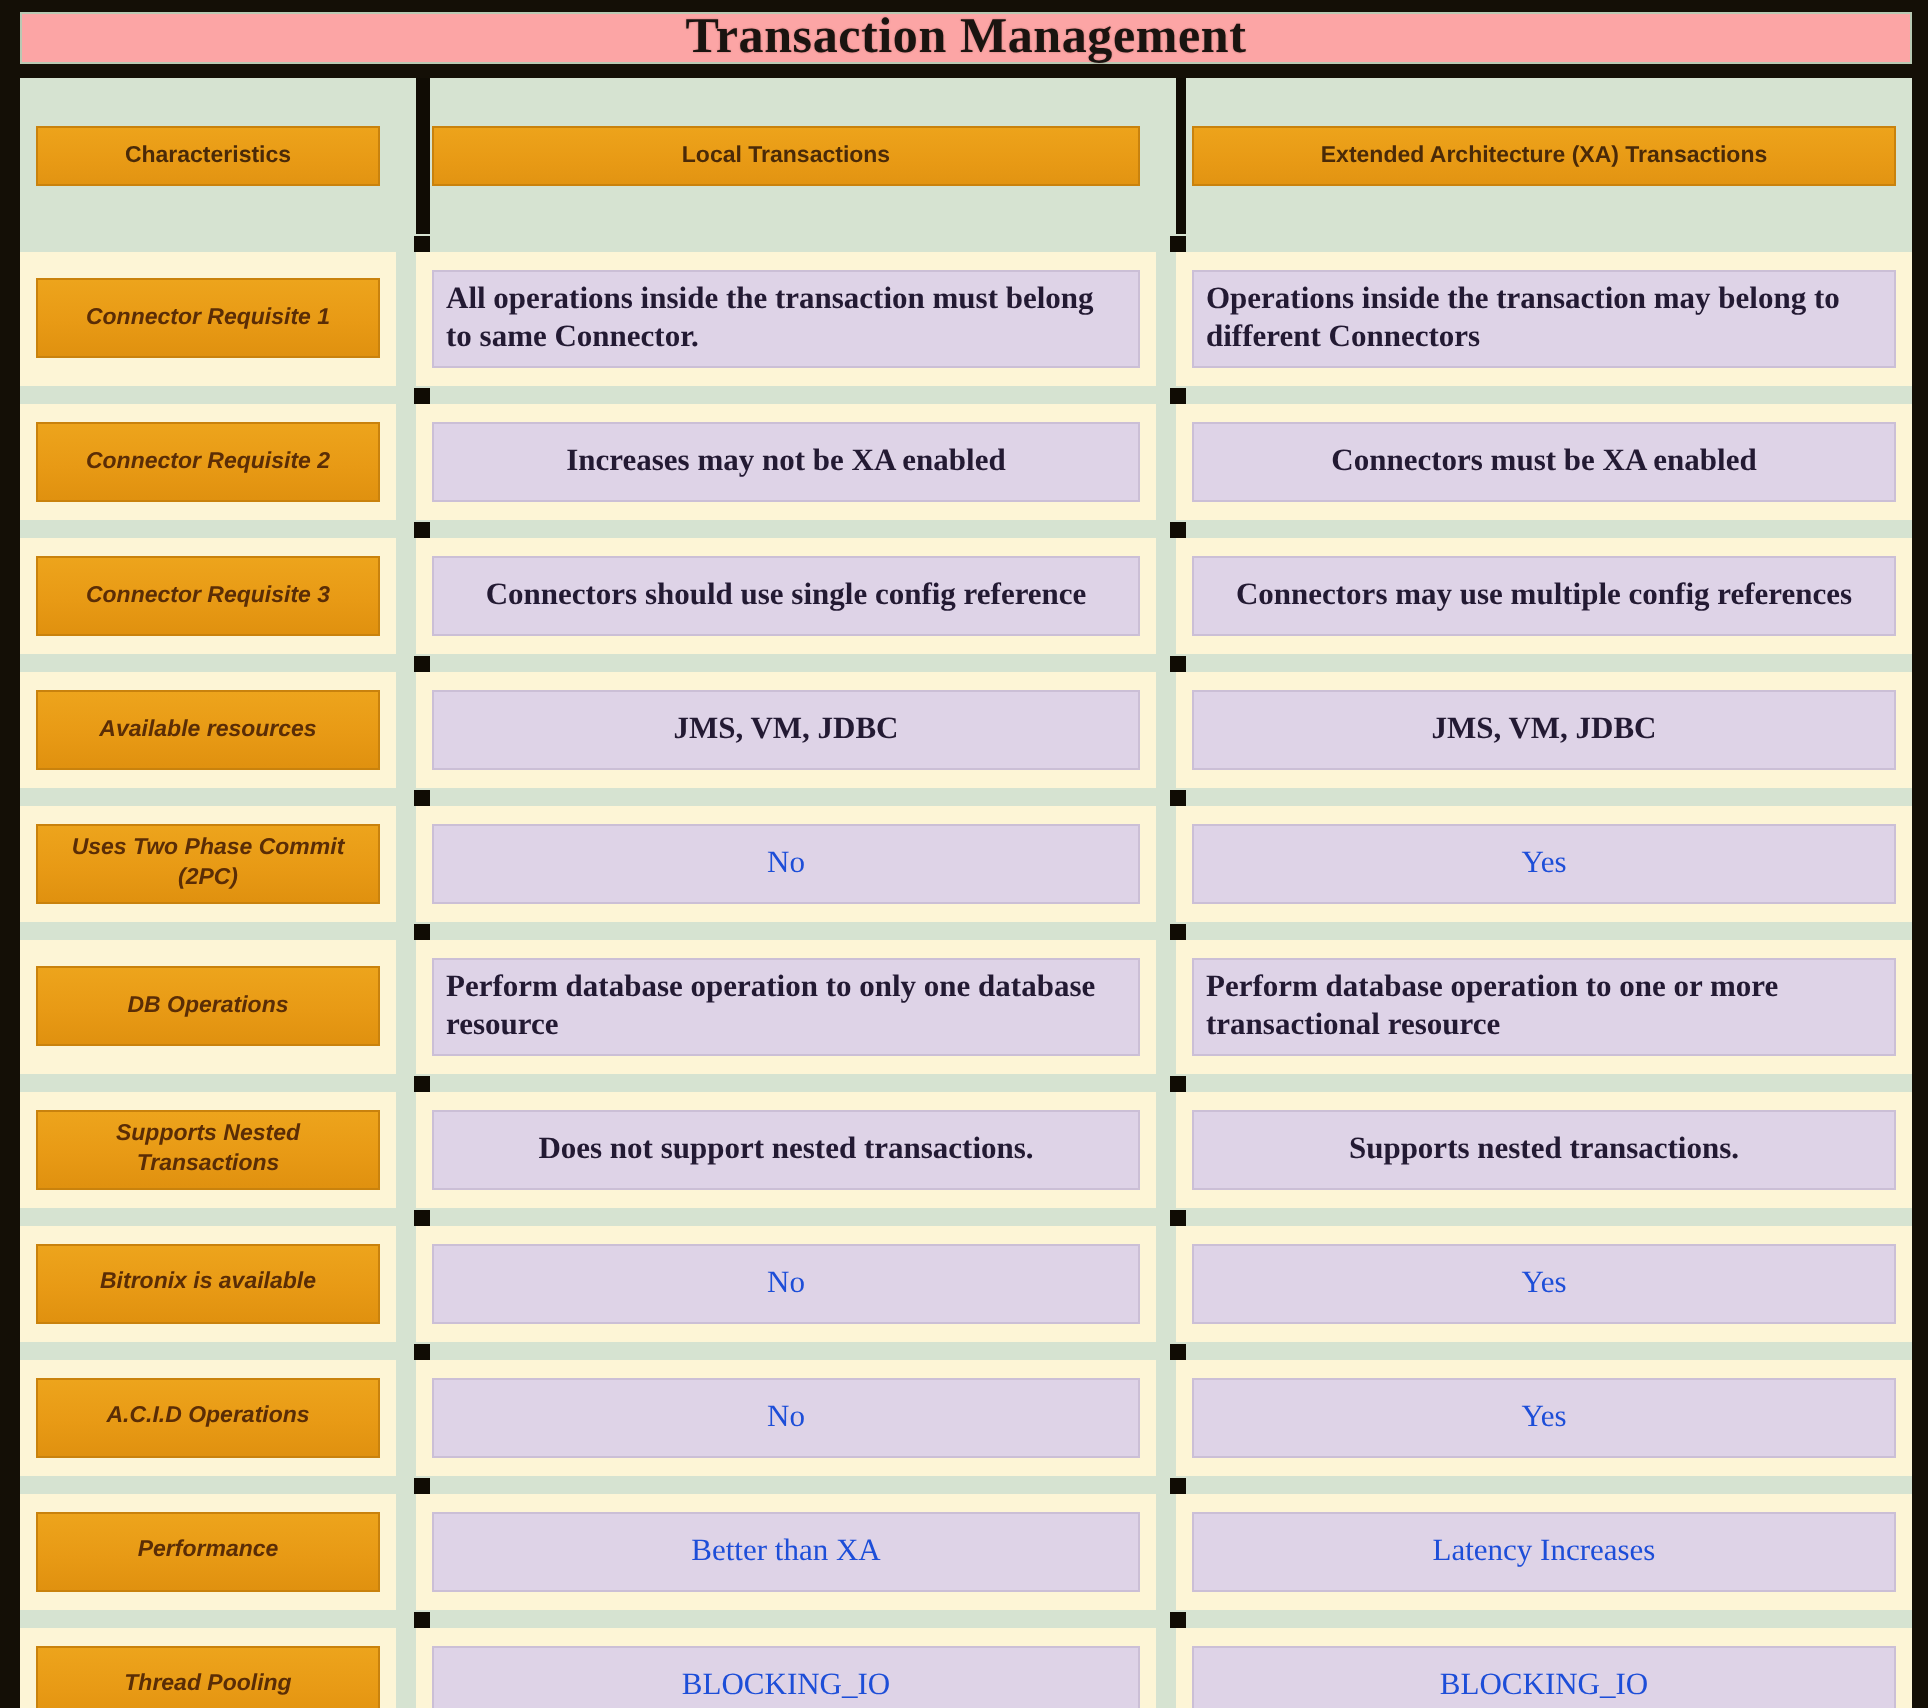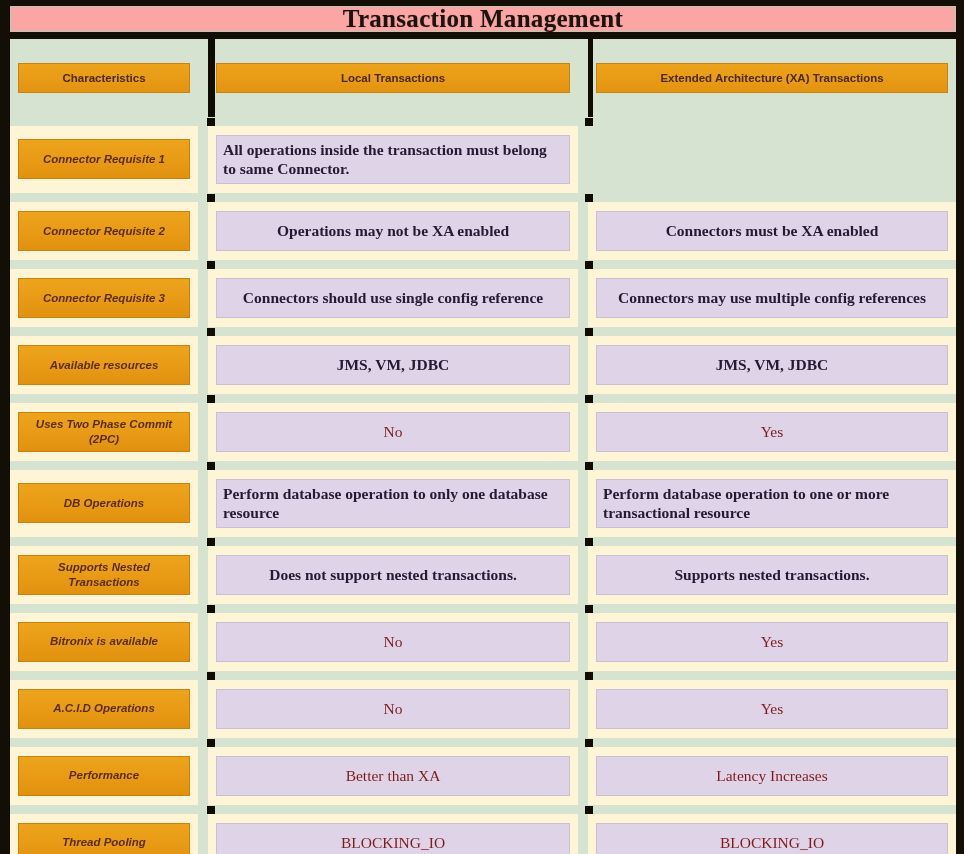--- a/index.html
+++ b/index.html
@@ -140,21 +140,21 @@
     align-items: center;
     justify-content: center;
     text-align: left;
     font-family: "Liberation Serif", serif;
     font-weight: bold;
     font-size: 15.5px;
     color: #231a33;
     line-height: 1.25;
     padding: 4px 6px;
   }
-  .vcell.light { font-weight: normal; color: #7f1d1d; }
+  .vcell.light { font-weight: normal; color: #1d4ed8; }
 
   
   .sep {
     height: 9px;
     background: #d6e3d1;
     position: relative;
   }
   .sep .nub {
     position: absolute;
     top: 1px;
@@ -202,32 +202,35 @@
     <div id="body-rows">
         <div class="row brow">
           <div class="cellwrap col-c chr">
             <div class="chip">Connector Requisite 1</div>
           </div>
           <div class="gut"></div>
           <div class="cellwrap col-l">
             <div class="vcell">All operations inside the transaction must belong to same Connector.</div>
           </div>
           <div class="gut"></div>
+          <div class="cellwrap col-x">
+            <div class="vcell">Operations inside the transaction may belong to different Connectors</div>
+          </div>
         </div>
         <div class="sep">
           <span class="nub a"></span>
           <span class="nub b"></span>
         </div>
         <div class="row brow">
           <div class="cellwrap col-c chr">
             <div class="chip">Connector Requisite 2</div>
           </div>
           <div class="gut"></div>
           <div class="cellwrap col-l">
-            <div class="vcell">Operations may not be XA enabled</div>
+            <div class="vcell">Increases may not be XA enabled</div>
           </div>
           <div class="gut"></div>
           <div class="cellwrap col-x">
             <div class="vcell">Connectors must be XA enabled</div>
           </div>
         </div>
         <div class="sep">
           <span class="nub a"></span>
           <span class="nub b"></span>
         </div>

